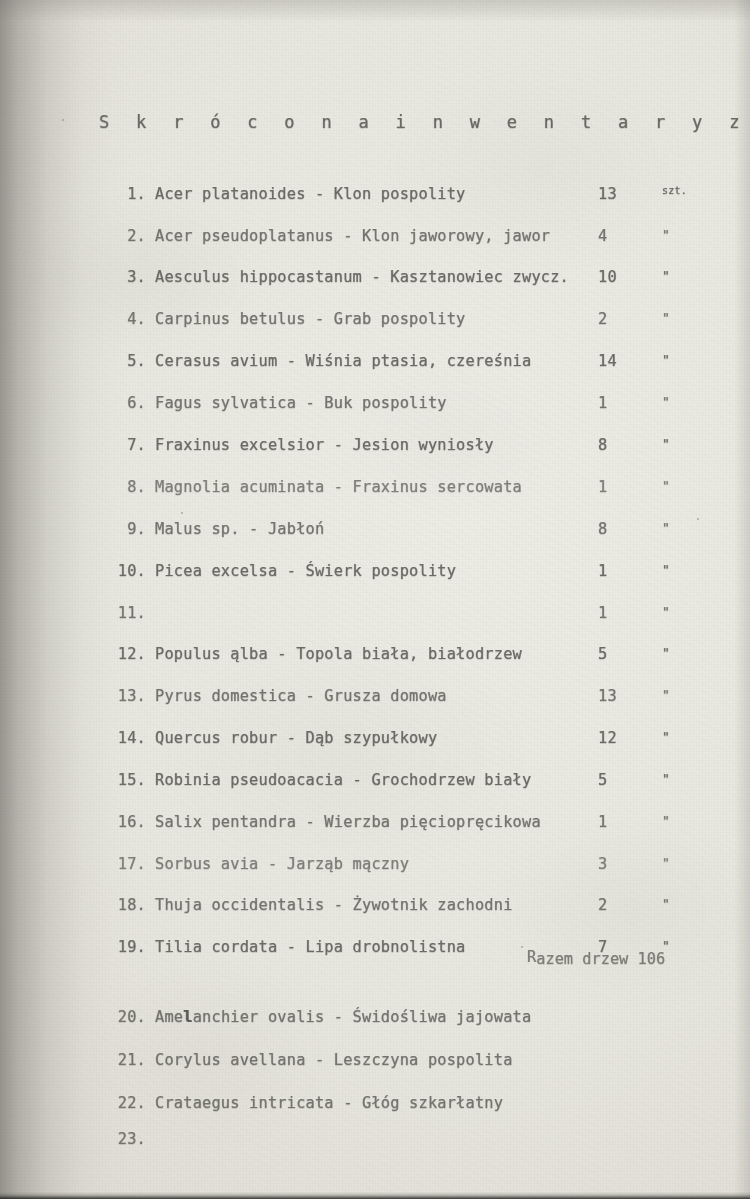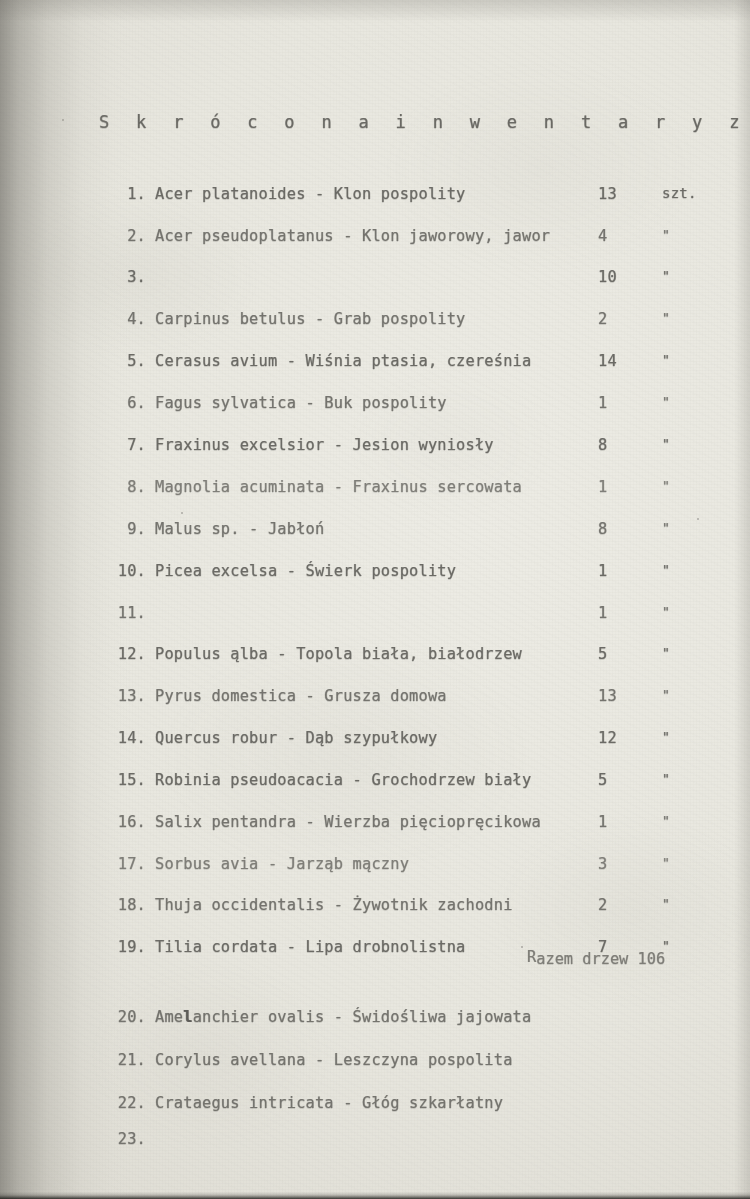--- a/index.html
+++ b/index.html
@@ -119,21 +119,21 @@
   }
   .entry .qty {
     position: absolute;
     left: 598px;
     width: 52px;
     text-align: left;
   }
   .entry .unit {
     position: absolute;
     left: 662px;
-    font-size: 14px;
+    font-size: 10px;
   }
   .entry .unit.ditto {
     font-size: 13px;
     letter-spacing: -0.5px;
   }
 
   
   .ink-a { opacity: .95; }
   .ink-b { opacity: .88; }
   .ink-c { opacity: .80; }
@@ -185,20 +185,21 @@
 
     <div class="entry typed ink-b" style="top:227px">
       <span class="idx">2.</span>
       <span class="name">Acer pseudoplatanus - Klon jaworowy, jawor</span>
       <span class="qty">4</span>
       <span class="unit ditto">"</span>
     </div>
 
     <div class="entry typed ink-a" style="top:268px">
       <span class="idx">3.</span>
+      <span class="name">Aesculus hippocastanum - Kasztanowiec zwycz.</span>
       <span class="qty">10</span>
       <span class="unit ditto">"</span>
     </div>
 
     <div class="entry typed ink-b" style="top:310px">
       <span class="idx">4.</span>
       <span class="name">Carpinus betulus - Grab pospolity</span>
       <span class="qty">2</span>
       <span class="unit ditto">"</span>
     </div>

